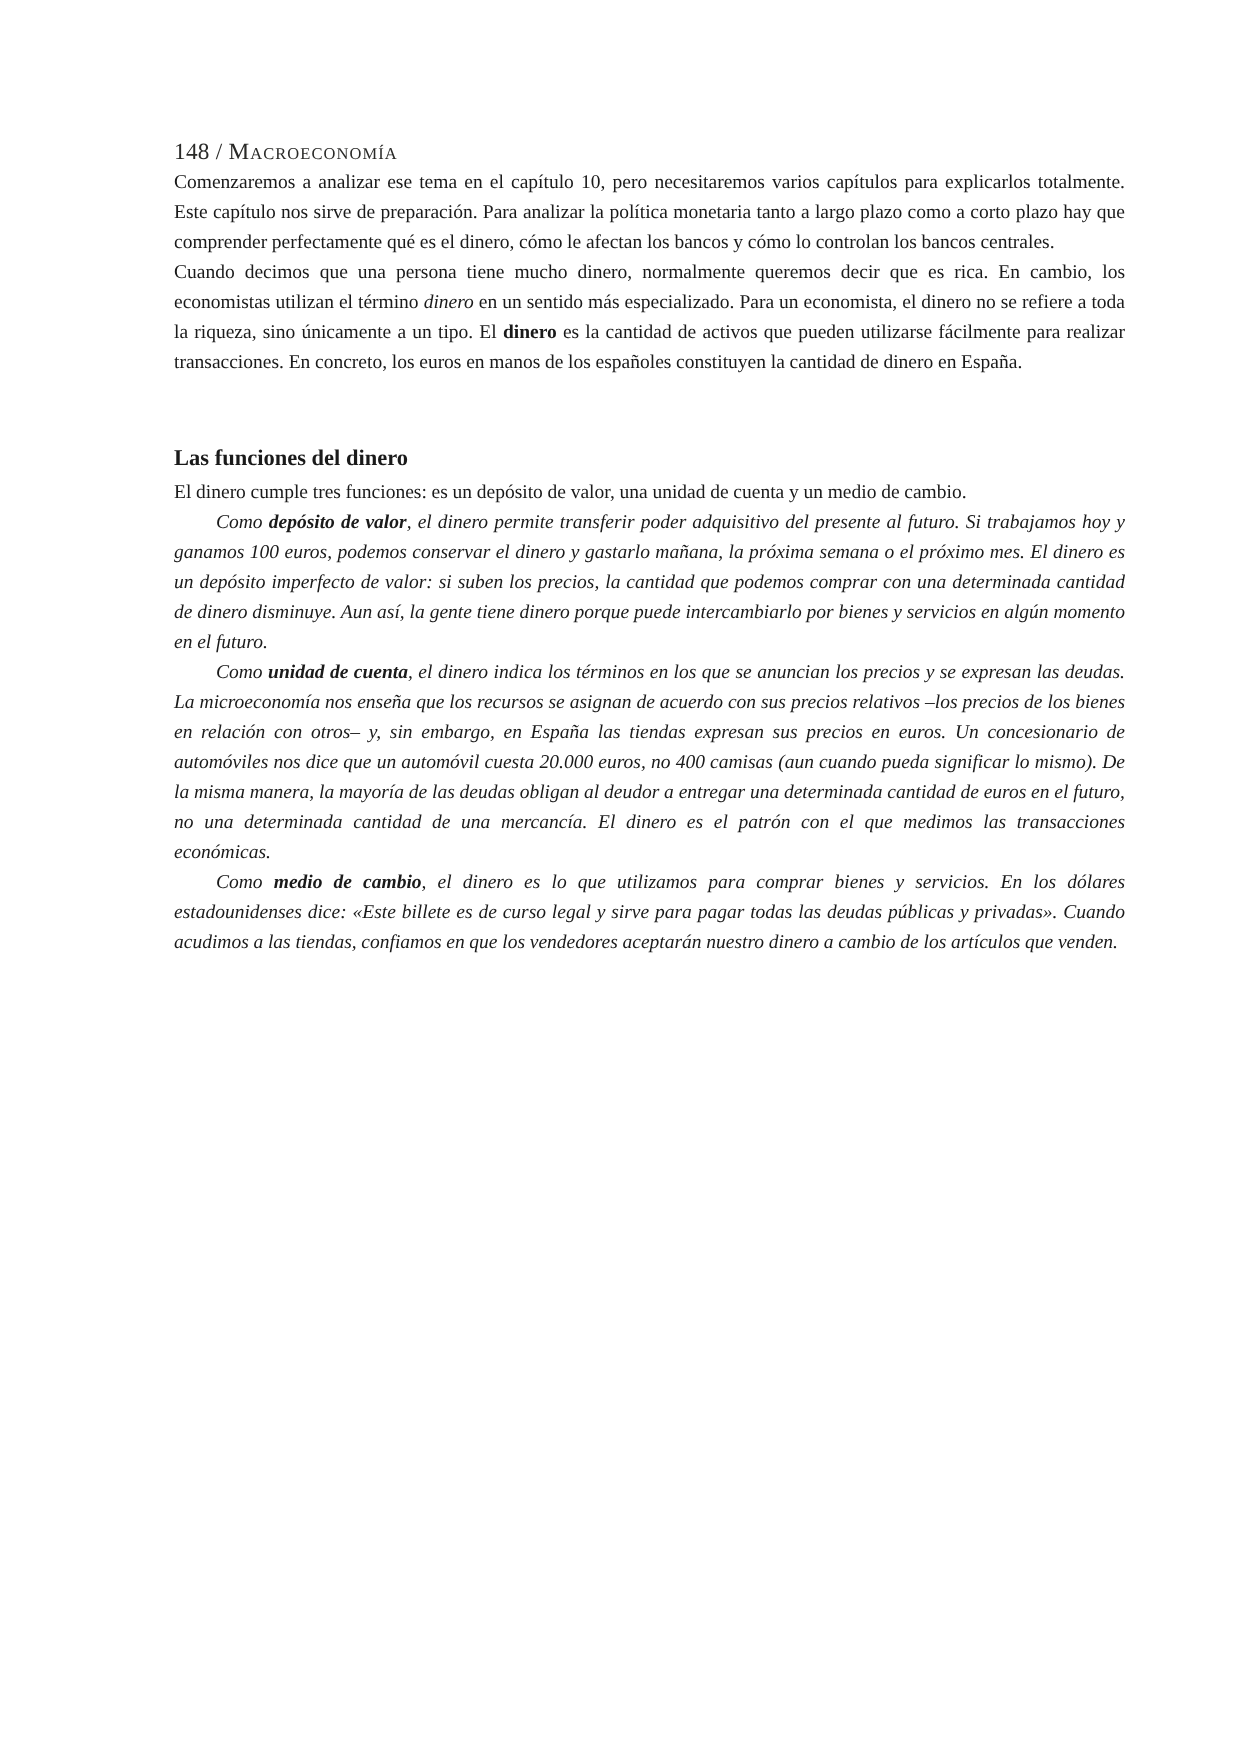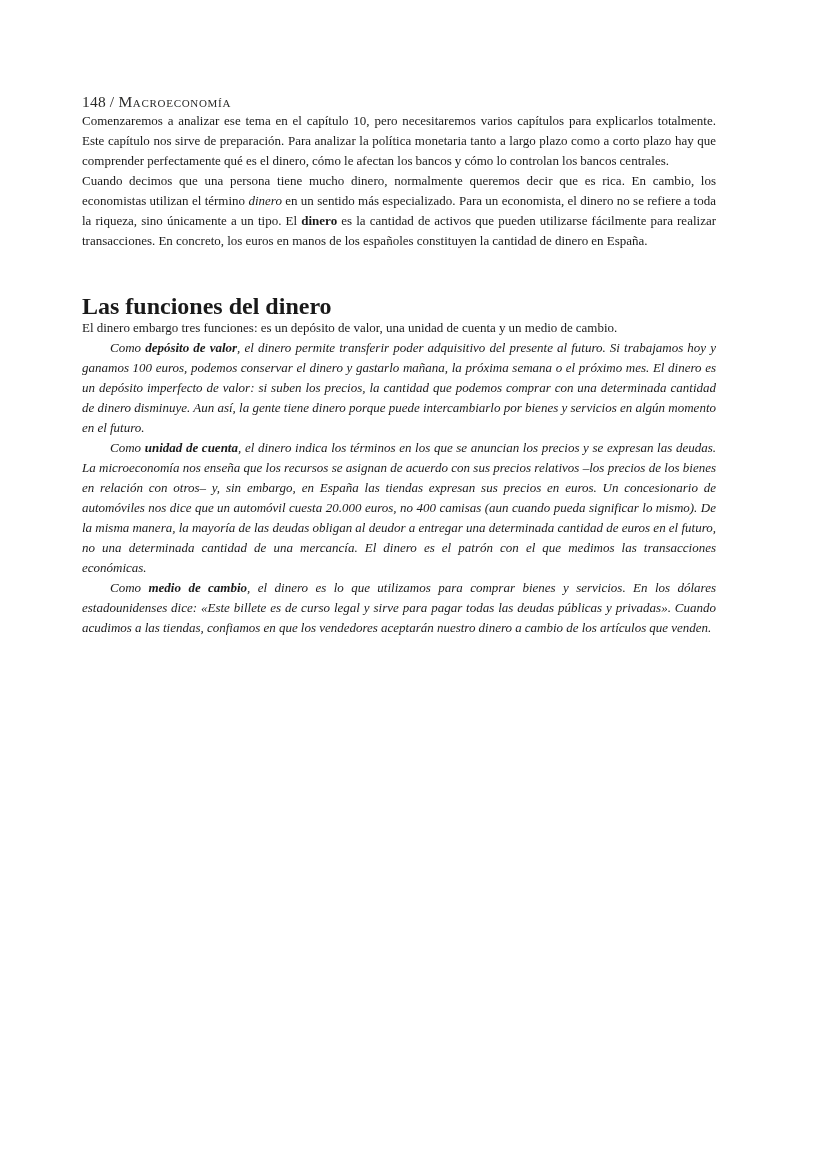--- a/index.html
+++ b/index.html
@@ -16,21 +16,21 @@
   }
   .page {
     position: relative;
     width: 828px;
     height: 1168px;
     background: #ffffff;
     box-sizing: border-box;
   }
   .content {
     position: absolute;
-    left: 82px;
+    left: 116px;
     top: 0;
     width: 634px;
   }
   .running-head {
     font-size: 15.5px;
     letter-spacing: 0.2px;
     color: #2a2a28;
     padding-top: 93px;
     white-space: nowrap;
   }
@@ -61,21 +61,21 @@
     font-style: italic;
   }
   h2.section-head {
     font-size: 18.8px;
     line-height: 24px;
     font-weight: bold;
     margin: 0;
     padding-top: 44px;
   }
   h3.sub-head {
-    font-size: 24px;
+    font-size: 15px;
     line-height: 24px;
     font-weight: bold;
     margin: 0;
     padding-top: 43px;
   }
   .after-head {
     margin-top: 25px;
   }
   .after-sub {
     margin-top: 26px;
@@ -93,21 +93,21 @@
       <span class="rh-num">148</span><span class="rh-sep">/</span><span class="smallcaps">Macroeconomía</span>
     </div>
 
     <p class="body-par par-first">Comenzaremos a analizar ese tema en el capítulo 10, pero necesitaremos varios capítulos para explicarlos totalmente. Este capítulo nos sirve de preparación. Para analizar la política monetaria tanto a largo plazo como a corto plazo hay que comprender perfectamente qué es el dinero, cómo le afectan los bancos y cómo lo controlan los bancos centrales.</p>
 
 
     <p class="body-par after-head"><span>Cuando decimos que una persona tiene mucho dinero, normalmente queremos decir que es rica. En cambio, los economistas utilizan el término </span><i>dinero</i><span> en un sentido más especializado. Para un economista, el dinero no se refiere a toda la riqueza, sino únicamente a un tipo. El </span><b>dinero</b><span> es la cantidad de activos que pueden utilizarse fácilmente para realizar transacciones. En concreto, los euros en manos de los españoles constituyen la cantidad de dinero en España.</span></p>
 
     <h3 class="sub-head">Las funciones del dinero</h3>
 
-    <p class="body-par after-sub">El dinero embargo tres funciones: es un depósito de valor, una unidad de cuenta y un medio de cambio.</p>
+    <p class="body-par after-sub">El dinero cumple tres funciones: es un depósito de valor, una unidad de cuenta y un medio de cambio.</p>
 
     <p class="body-par par-indent"><span>Como </span><b>depósito de valor</b><span>, el dinero permite transferir poder adquisitivo del presente al futuro. Si trabajamos hoy y ganamos 100 euros, podemos conservar el dinero y gastarlo mañana, la próxima semana o el próximo mes. El dinero es un depósito imperfecto de valor: si suben los precios, la cantidad que podemos comprar con una determinada cantidad de dinero disminuye. Aun así, la gente tiene dinero porque puede intercambiarlo por bienes y servicios en algún momento en el futuro.</span></p>
 
     <p class="body-par par-indent"><span>Como </span><b>unidad de cuenta</b><span>, el dinero indica los términos en los que se anuncian los precios y se expresan las deudas. La microeconomía nos enseña que los recursos se asignan de acuerdo con sus precios relativos –los precios de los bienes en relación con otros– y, sin embargo, en España las tiendas expresan sus precios en euros. Un concesionario de automóviles nos dice que un automóvil cuesta 20.000 euros, no 400 camisas (aun cuando pueda significar lo mismo). De la misma manera, la mayoría de las deudas obligan al deudor a entregar una determinada cantidad de euros en el futuro, no una determinada cantidad de una mercancía. El dinero es el patrón con el que medimos las transacciones económicas.</span></p>
 
     <p class="body-par par-indent"><span>Como </span><b>medio de cambio</b><span>, el dinero es lo que utilizamos para comprar bienes y servicios. En los dólares estadounidenses dice: «Este billete es de curso legal y sirve para pagar todas las deudas públicas y privadas». Cuando acudimos a las tiendas, confiamos en que los vendedores aceptarán nuestro dinero a cambio de los artículos que venden.</span></p>
 
   </div>
 </div>
 

